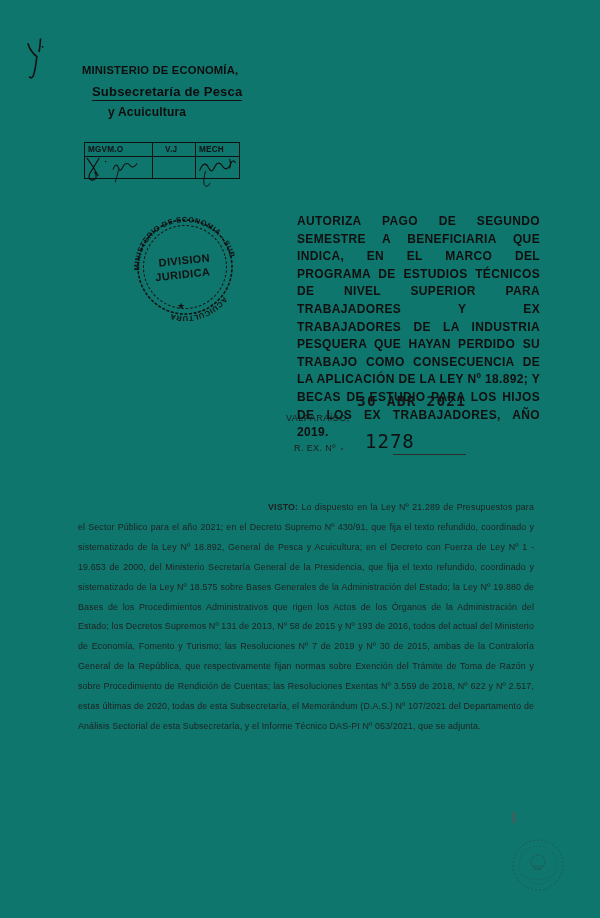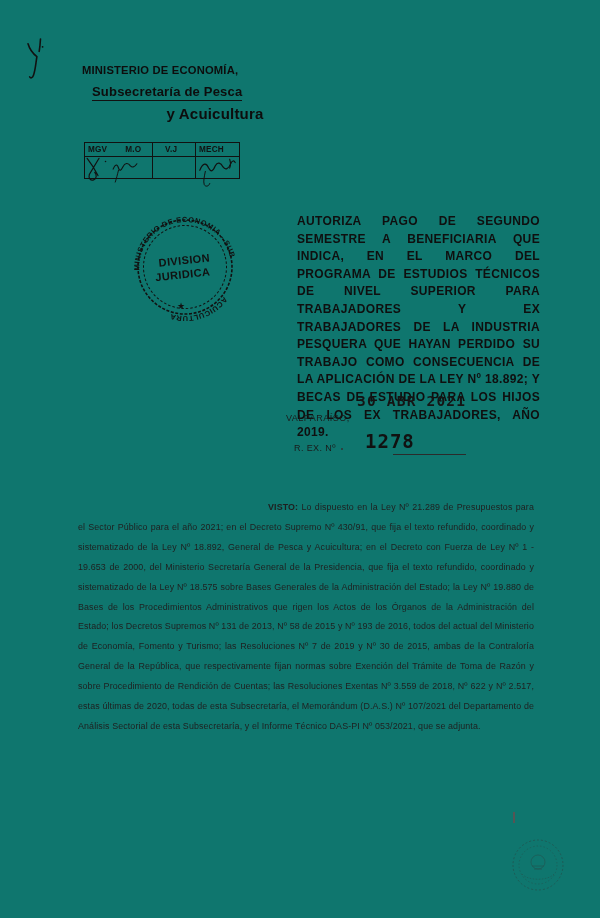--- a/index.html
+++ b/index.html
@@ -52,21 +52,21 @@
   }
   .lh-1 { font-size: 11.2px; text-align: left; margin-bottom: 8px; }
   .lh-2 { font-size: 11.2px; text-align: left; padding-left: 12px; margin-bottom: 8px; }
   .lh-3 {
     font-size: 13px;
     text-align: left;
     padding-left: 10px;
     margin-bottom: 6px;
   }
   .lh-3 span { border-bottom: 1.3px solid #111; padding-bottom: 1px; }
-  .lh-4 { font-size: 15px; text-align: center; padding-left: 26px; }
+  .lh-4 { font-size: 12px; text-align: left; padding-left: 26px; }
 
   
   .visa-table {
     position: absolute;
     left: 84px;
     top: 142px;
     border-collapse: collapse;
     table-layout: fixed;
   }
   .visa-table td {
@@ -85,21 +85,21 @@
   .visa-table td.c3 { width: 38px; }
   .visa-table td.sig { height: 19px; position: relative; }
   .visa-scribble {
     position: absolute;
     left: 0; top: 0;
     width: 100%; height: 100%;
     overflow: visible;
     pointer-events: none;
   }
   .mgv-inner { display:inline-block; }
-  .mo-inner { display:inline-block; margin-left: 18px; }
+  .mo-inner { display:inline-block; }
 
   
   .stamp-juridica {
     position: absolute;
     left: 126px;
     top: 208px;
     width: 118px;
     height: 116px;
   }
 
@@ -145,21 +145,21 @@
     letter-spacing: 0.4px;
     color: #1a1a1a;
     margin-left: 8px;
   }
   .rex-number {
     position: absolute;
     left: 365px;
     top: 430px;
     font-family: "DejaVu Sans Mono", monospace;
     font-size: 19px;
-    font-weight: bold;
+    font-weight: normal;
     letter-spacing: 1px;
     color: #111;
   }
   .rex-rule {
     position: absolute;
     left: 393px;
     top: 454px;
     width: 73px;
     border-bottom: 1.1px solid #2b2b2b;
   }

